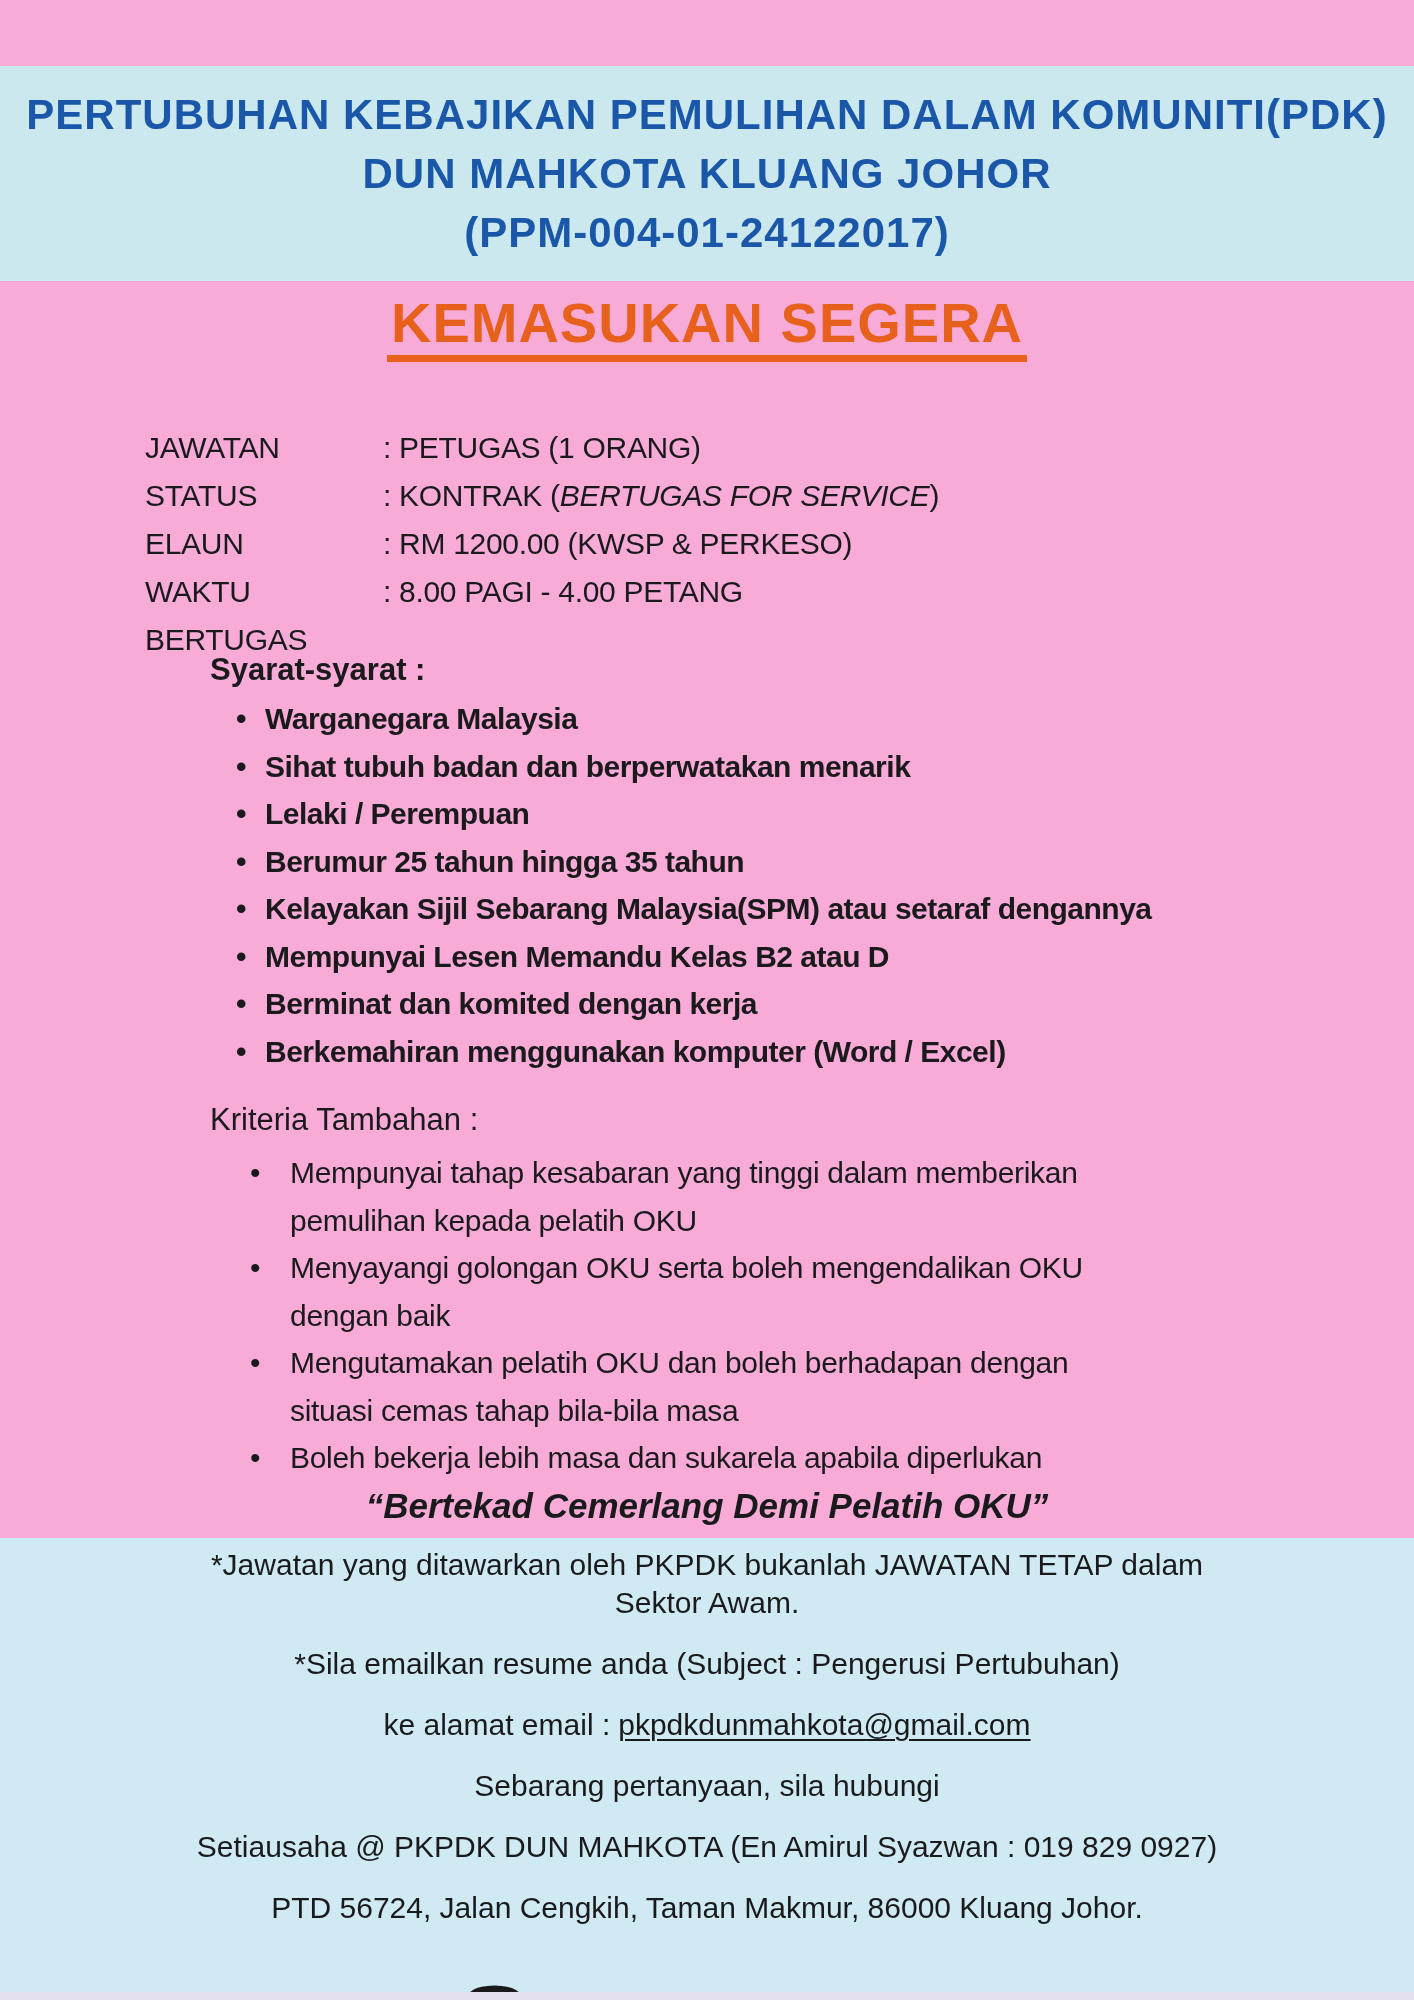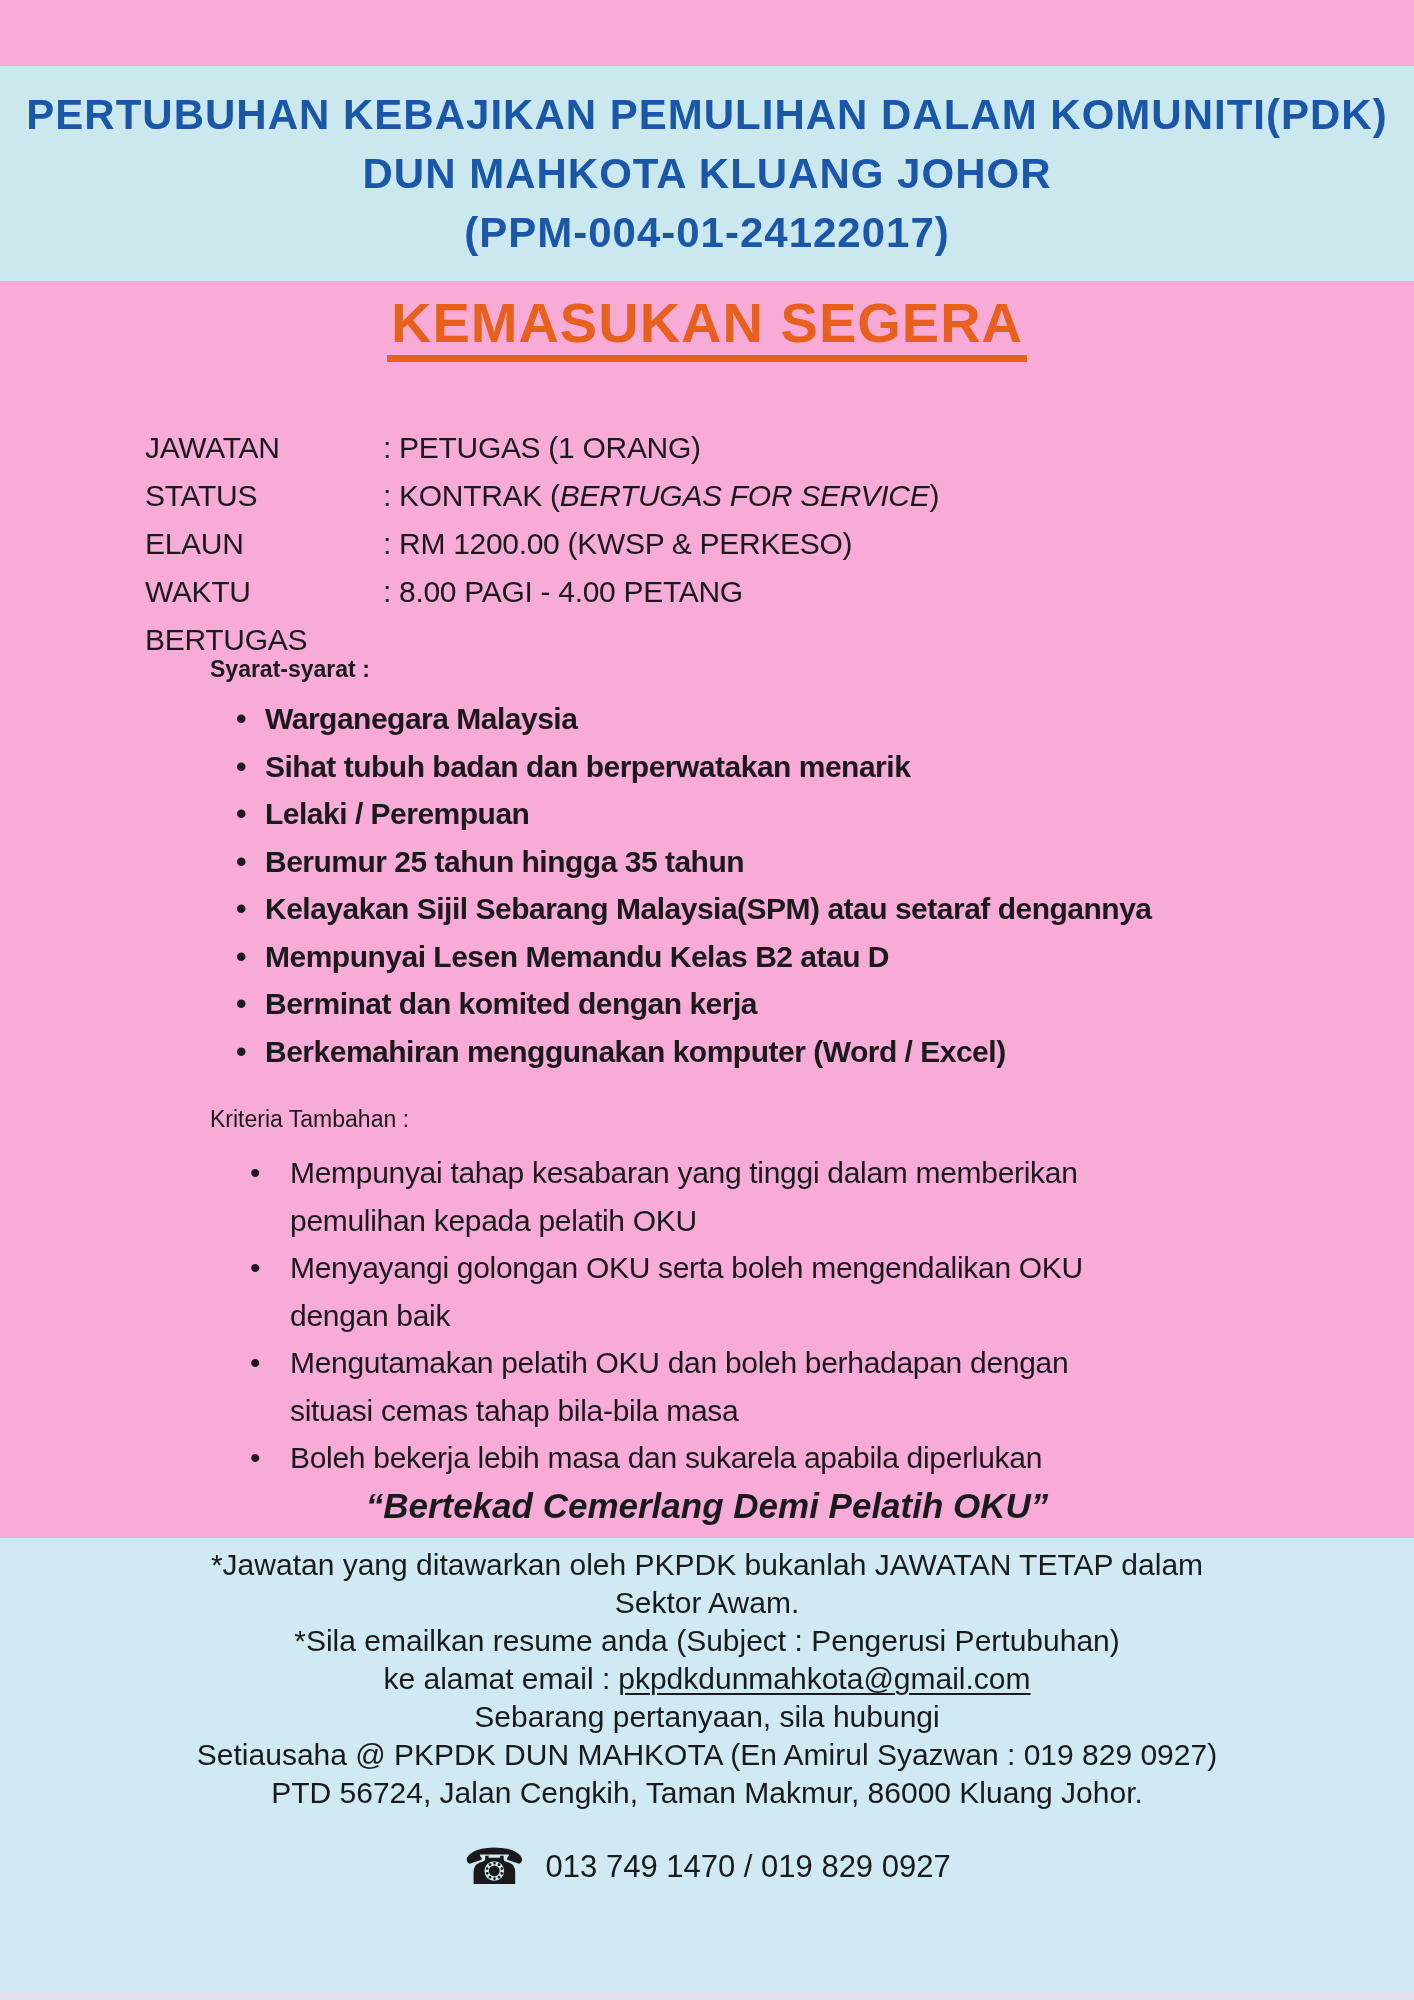--- a/index.html
+++ b/index.html
@@ -40,21 +40,21 @@
   
   .details{position:absolute;top:424px;left:145px;font-size:30px;letter-spacing:-0.3px;}
   .detail-row{display:flex;line-height:48px;gap:38px;}
   .detail-label{width:200px;flex:none;}
   .detail-value{white-space:nowrap;}
   .detail-value .it{font-style:italic;}
   
   .section{position:absolute;left:210px;}
   .sec-syarat{top:654px;}
   .sec-kriteria{top:1104px;}
-  .sec-heading{font-size:23px;line-height:31px;}
+  .sec-heading{font-size:31px;line-height:31px;}
   .sec-syarat .sec-heading{font-weight:bold;}
   .sec-list{list-style:none;margin:10px 0 0 0;padding:0;}
   .sec-list li{position:relative;line-height:47.5px;}
   .sec-syarat .sec-list li{
     padding-left:55px;
     font-weight:bold;font-size:30px;letter-spacing:-0.5px;
     white-space:nowrap;
   }
   .sec-syarat .sec-list li::before{
     content:"\2022";position:absolute;left:26px;top:0;
@@ -75,20 +75,21 @@
     font-weight:bold;font-style:italic;
     font-size:35px;line-height:40px;
   }
   
   .footer{
     position:absolute;top:1538px;left:0;width:100%;height:454px;
     background:#cfeaf2;
     display:flex;flex-direction:column;align-items:center;
     padding-top:8px;box-sizing:border-box;
     font-size:30px;
+    gap:23px;
   }
   .footer p{margin:0;text-align:center;line-height:38px;}
   .notes{max-width:1020px;}
   .email-line{line-height:38px;}
   .email-label{margin-right:8px;}
   .email-link{
     color:#1a1a1c;
     text-decoration:underline;
     text-decoration-thickness:2px;
     text-underline-offset:4px;

